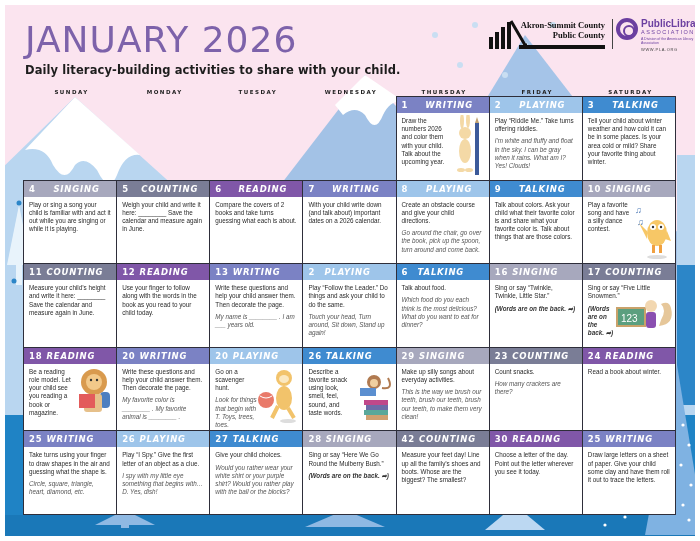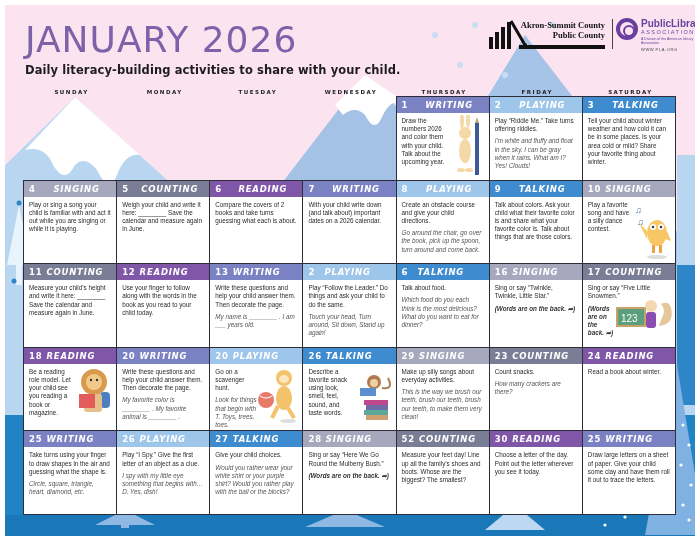--- a/index.html
+++ b/index.html
@@ -491,21 +491,21 @@
           <span class="num">28</span>
           <span class="cat">SINGING</span>
         </div>
       <div class="body">
           <span class="main">Sing or say “Here We Go Round the Mulberry Bush.”</span>
           <span class="ex" style="font-weight:bold;color:#333">(Words are on the back. ➦)</span>
         </div>
     </div>
     <div class="cell wide-num">
       <div class="hdr c-counting">
-          <span class="num">52</span>
+          <span class="num">42</span>
           <span class="cat">COUNTING</span>
         </div>
       <div class="body">
           <span class="main">Measure your feet day! Line up all the family’s shoes and boots. Whose are the biggest? The smallest?</span>
         </div>
     </div>
     <div class="cell wide-num">
       <div class="hdr c-reading">
           <span class="num">30</span>
           <span class="cat">READING</span>

